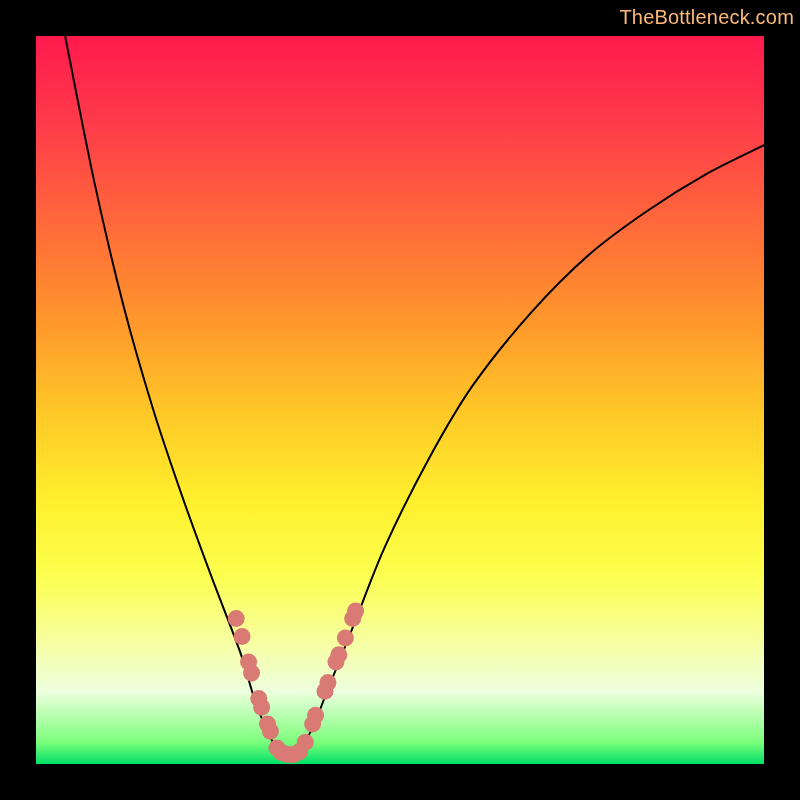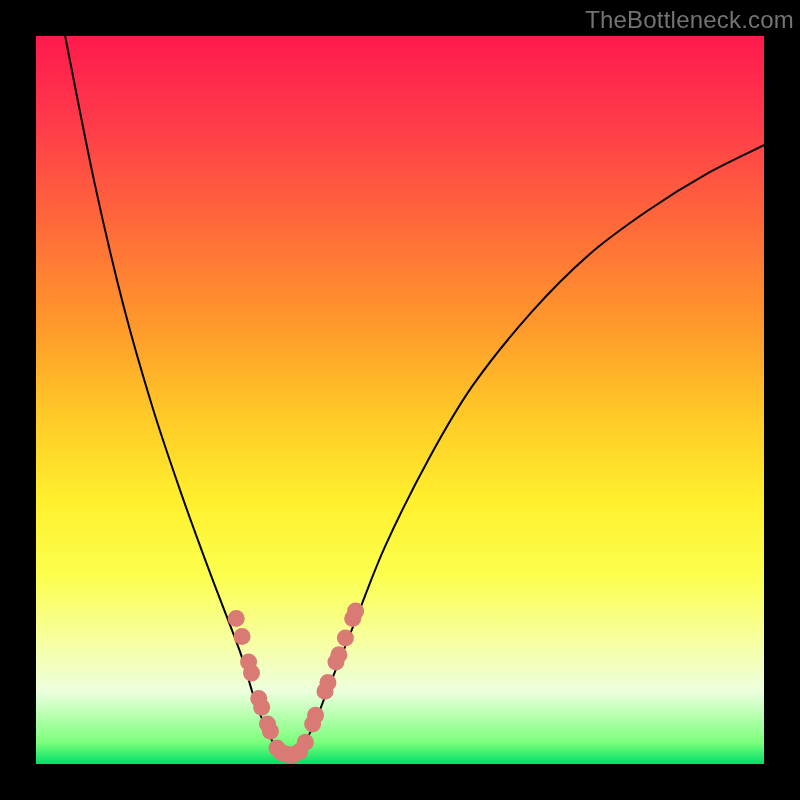--- a/index.html
+++ b/index.html
@@ -10,21 +10,21 @@
     #ff6a3a 26%,
     #ff9a2b 40%,
     #ffc927 52%,
     #fff02e 64%,
     #fcff4e 74%,
     #f6ffa8 84%,
     #edffde 90%,
     #7cff7c 97%,
     #00e066 100%)}
   svg.curves{position:absolute;inset:0;width:100%;height:100%}
-  .attr{position:absolute;right:6px;top:6px;color:#737373;font-size:24px;font-weight:500;letter-spacing:.2px}
+  .attr{position:absolute;right:6px;top:6px;color:#fdba74;font-size:20px;font-weight:500;letter-spacing:.2px}
 </style>
 </head>
 <body>
 
 <div class="attr">TheBottleneck.com</div>
 
 <div class="stage">
   <div class="gradient"></div>
   <svg class="curves" viewBox="0 0 728 728" preserveAspectRatio="none">
     <g id="curve-layer">

